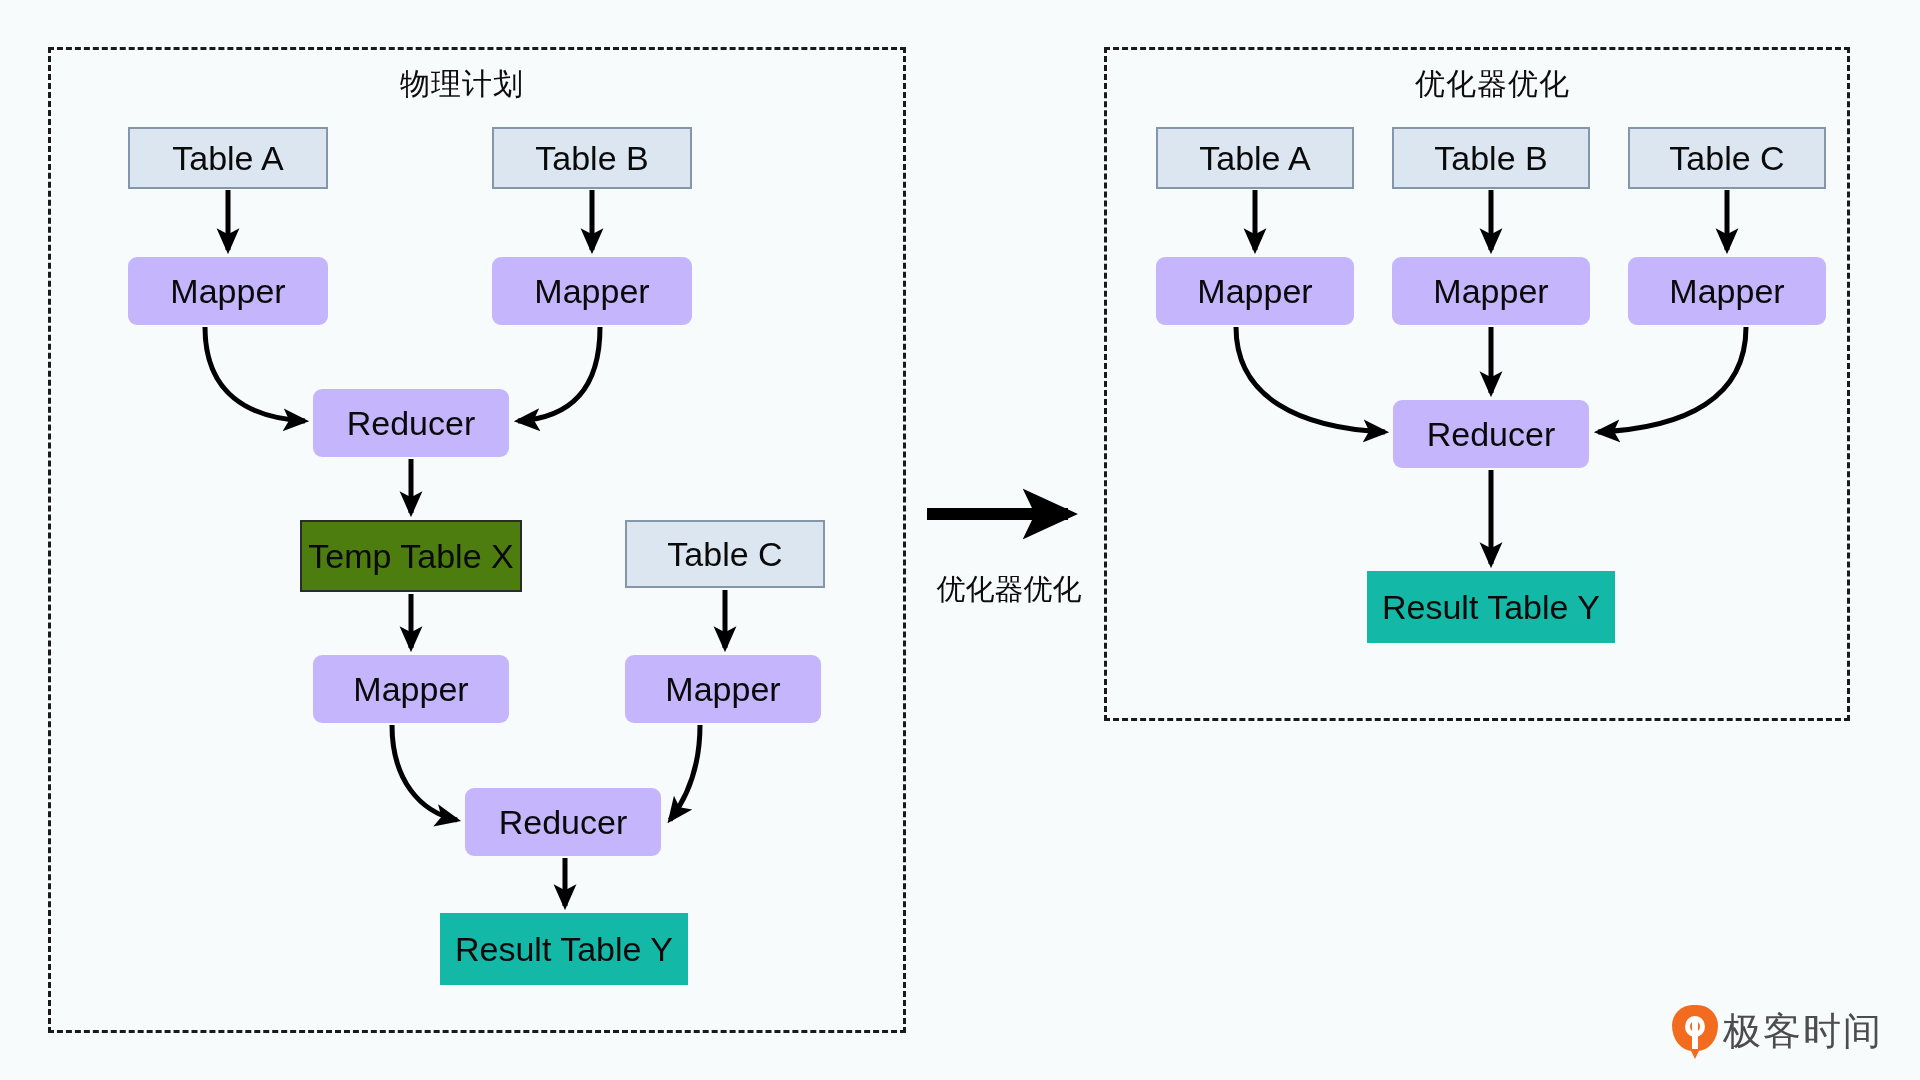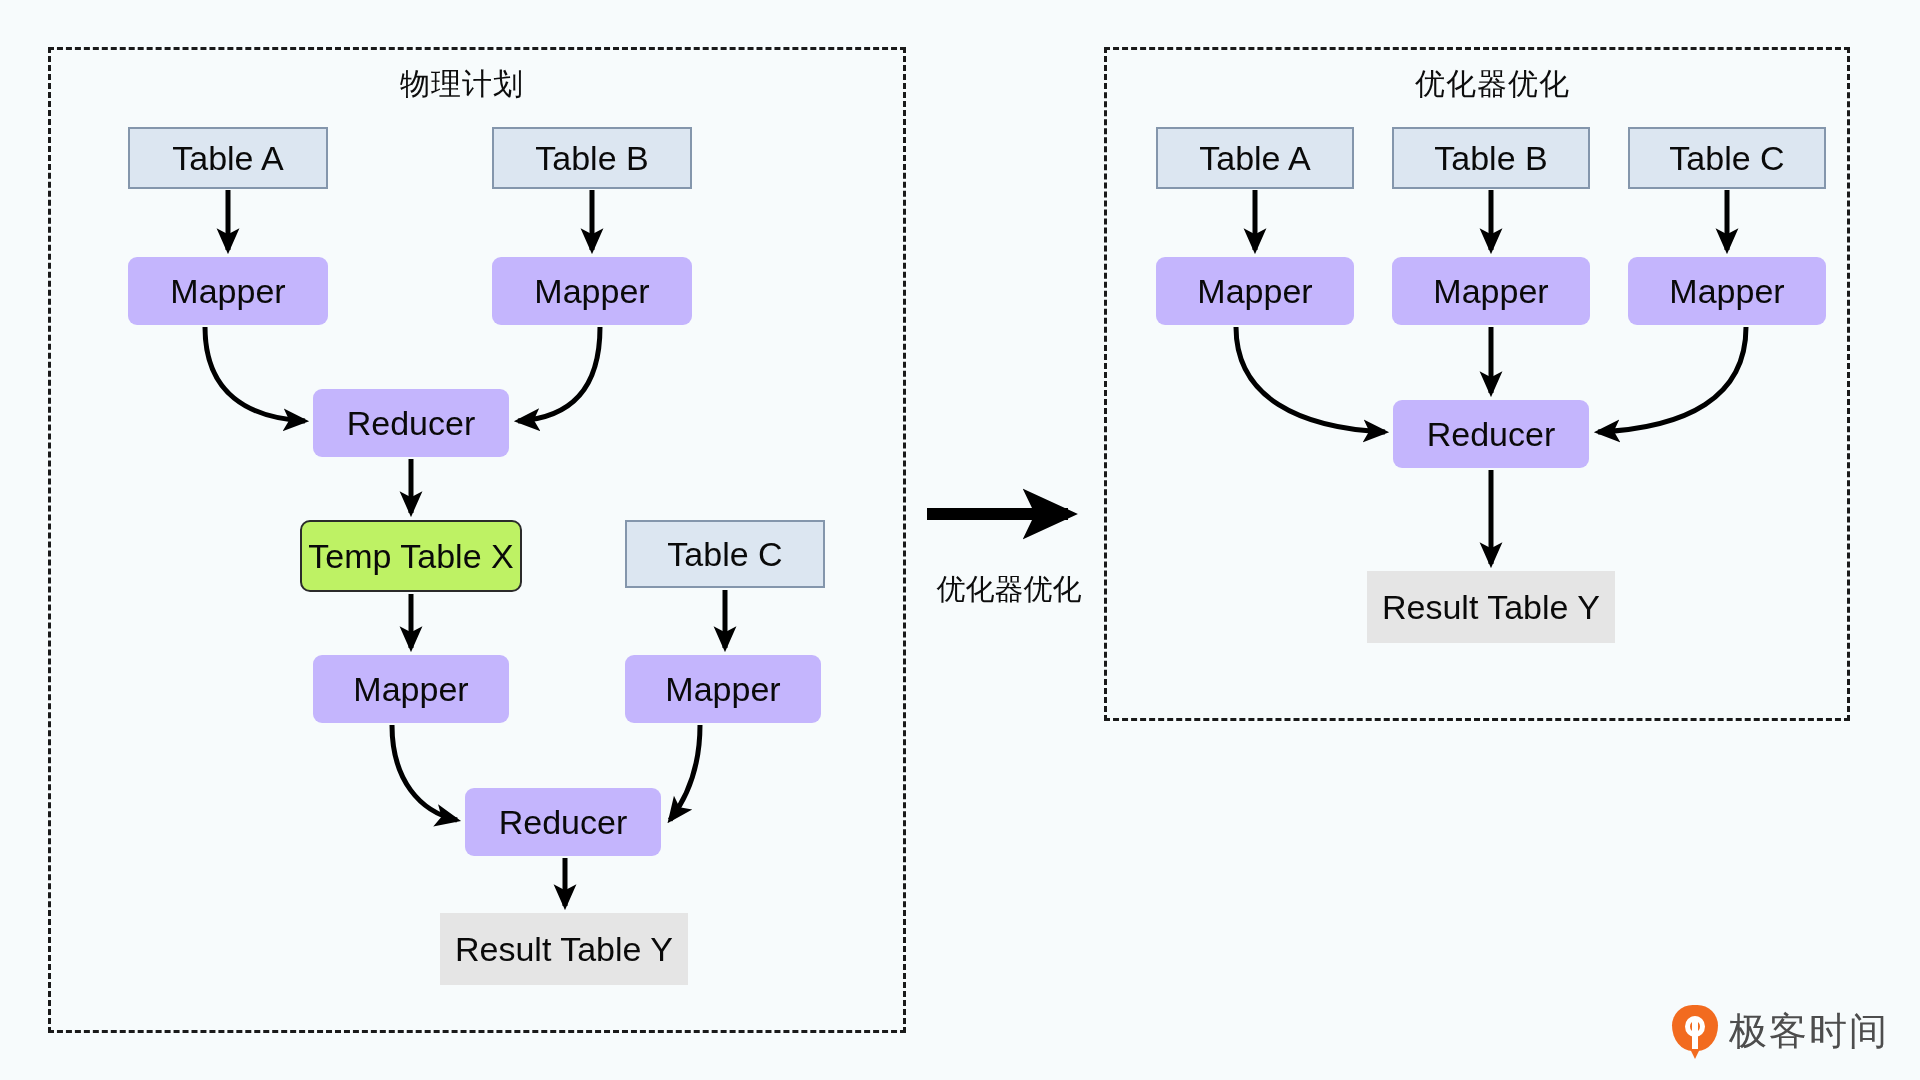--- a/index.html
+++ b/index.html
@@ -62,27 +62,27 @@
     border-radius: 0;
   }
   
   .node.stage {
     background: #c4b5fd;
     border: none;
     border-radius: 9px;
   }
   
   .node.temp {
-    background: #bef264;
+    background: #4d7c0f;
     border: 2px solid #2b2b2b;
-    border-radius: 10px;
+    border-radius: 0;
   }
   
   .node.result {
-    background: #e5e5e5;
+    background: #14b8a6;
     border: none;
     border-radius: 0;
   }
 
   
   #transform-label {
     position: absolute;
     left: 914px;
     top: 570px;
     width: 190px;
@@ -93,21 +93,21 @@
     font-family: Liberation Serif, serif;
   }
 
   
   #brand {
     position: absolute;
     left: 1672px;
     top: 1005px;
     display: flex;
     align-items: center;
-    gap: 11px;
+    gap: 5px;
   }
   #brand .mark {
     width: 46px;
     height: 52px;
     position: relative;
   }
   #brand .mark .drop {
     position: absolute;
     left: 0; top: 0;
     width: 46px;

